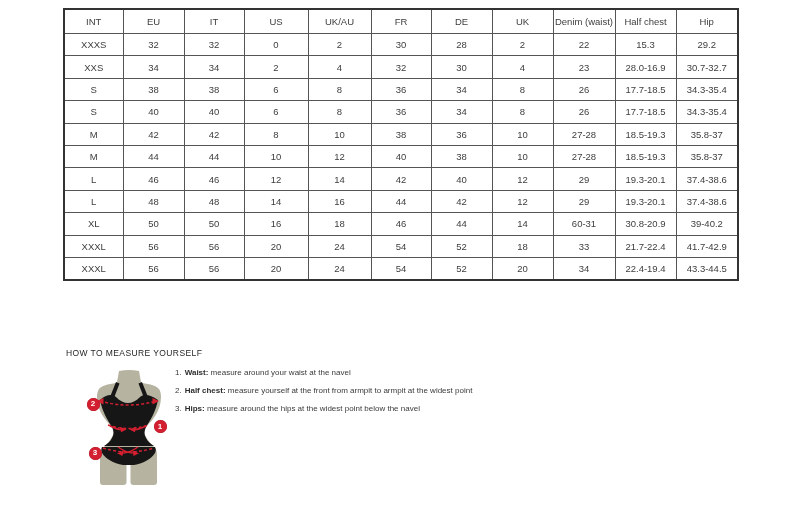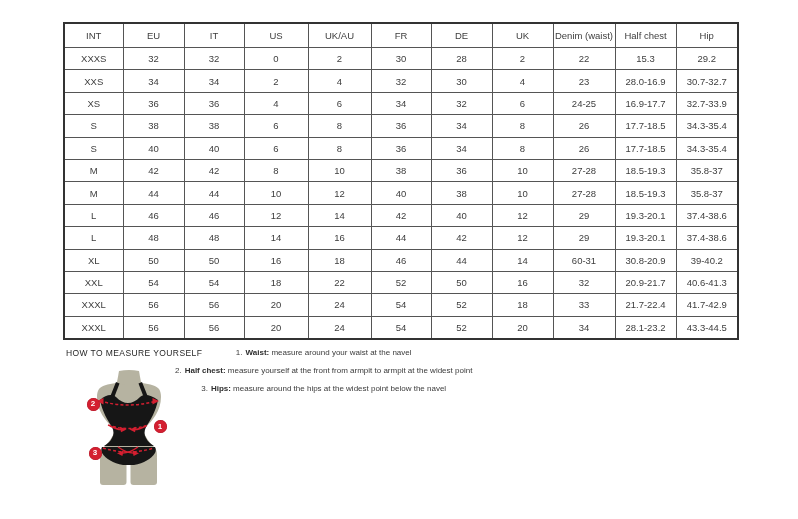--- a/index.html
+++ b/index.html
@@ -3,21 +3,21 @@
 <meta charset="utf-8">
 <style>
   html,body{margin:0;padding:0;}
   body{
     width:798px;height:519px;position:relative;background:#ffffff;
     font-family:"Liberation Sans", sans-serif;overflow:hidden;
   }
 
   
   table.size-table{
-    position:absolute;left:63px;top:22px;width:675px;
+    position:absolute;left:63px;top:8px;width:675px;
     border-collapse:collapse;table-layout:fixed;
     border:2px solid #333333;
   }
   .size-table th,.size-table td{
     border:1px solid #555555;
     text-align:center;vertical-align:middle;
     font-size:9.5px;font-weight:400;color:#3d3d3d;
     padding:0;white-space:nowrap;overflow:hidden;
   }
   .size-table th{height:23px;}
@@ -32,22 +32,22 @@
     position:absolute;left:70px;top:369px;width:115px;height:125px;
   }
   .figure svg{position:absolute;left:0;top:0;}
   .marker{
     position:absolute;width:13px;height:13px;border-radius:50%;
     background:#d41f30;color:#ffffff;font-size:8px;font-weight:700;
     display:flex;align-items:center;justify-content:center;line-height:1;
     box-shadow:0 0 0 0.5px #b31425 inset;
   }
   .measure-list{
-    position:absolute;left:175px;top:344px;
-    font-size:8px;color:#3a3a3a;text-align:center;
+    position:absolute;left:175px;top:364px;
+    font-size:8px;color:#3a3a3a;
   }
   .measure-item{height:18px;line-height:18px;white-space:nowrap;}
   .measure-item .num{margin-right:3px;}
   .measure-item .lbl{font-weight:700;color:#2e2e2e;}
 </style>
 </head>
 <body>
 
 <table class="size-table">
   <colgroup>
@@ -99,33 +99,20 @@
         <td>2</td>
         <td>4</td>
         <td>32</td>
         <td>30</td>
         <td>4</td>
         <td>23</td>
         <td>28.0-16.9</td>
         <td>30.7-32.7</td>
       </tr>
       <tr>
-        <td>XS</td>
-        <td>36</td>
-        <td>36</td>
-        <td>4</td>
-        <td>6</td>
-        <td>34</td>
-        <td>32</td>
-        <td>6</td>
-        <td>24-25</td>
-        <td>16.9-17.7</td>
-        <td>32.7-33.9</td>
-      </tr>
-      <tr>
         <td>S</td>
         <td>38</td>
         <td>38</td>
         <td>6</td>
         <td>8</td>
         <td>36</td>
         <td>34</td>
         <td>8</td>
         <td>26</td>
         <td>17.7-18.5</td>
@@ -201,33 +188,20 @@
         <td>50</td>
         <td>50</td>
         <td>16</td>
         <td>18</td>
         <td>46</td>
         <td>44</td>
         <td>14</td>
         <td>60-31</td>
         <td>30.8-20.9</td>
         <td>39-40.2</td>
-      </tr>
-      <tr>
-        <td>XXL</td>
-        <td>54</td>
-        <td>54</td>
-        <td>18</td>
-        <td>22</td>
-        <td>52</td>
-        <td>50</td>
-        <td>16</td>
-        <td>32</td>
-        <td>20.9-21.7</td>
-        <td>40.6-41.3</td>
       </tr>
       <tr>
         <td>XXXL</td>
         <td>56</td>
         <td>56</td>
         <td>20</td>
         <td>24</td>
         <td>54</td>
         <td>52</td>
         <td>18</td>
@@ -238,21 +212,21 @@
       <tr>
         <td>XXXL</td>
         <td>56</td>
         <td>56</td>
         <td>20</td>
         <td>24</td>
         <td>54</td>
         <td>52</td>
         <td>20</td>
         <td>34</td>
-        <td>28.1-23.2</td>
+        <td>22.4-19.4</td>
         <td>43.3-44.5</td>
       </tr>
     </tbody>
 </table>
 
 <div class="measure-title">HOW TO MEASURE YOURSELF</div>
 
 <div class="figure">
   <svg width="115" height="125" viewBox="0 0 115 125" xmlns="http://www.w3.org/2000/svg">
 

